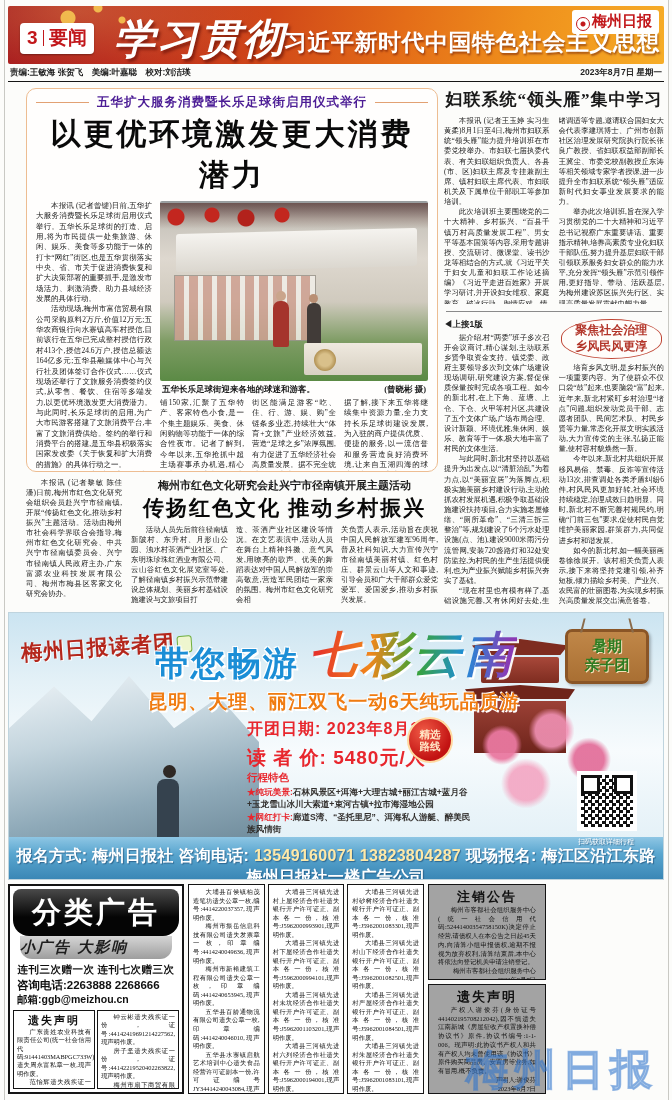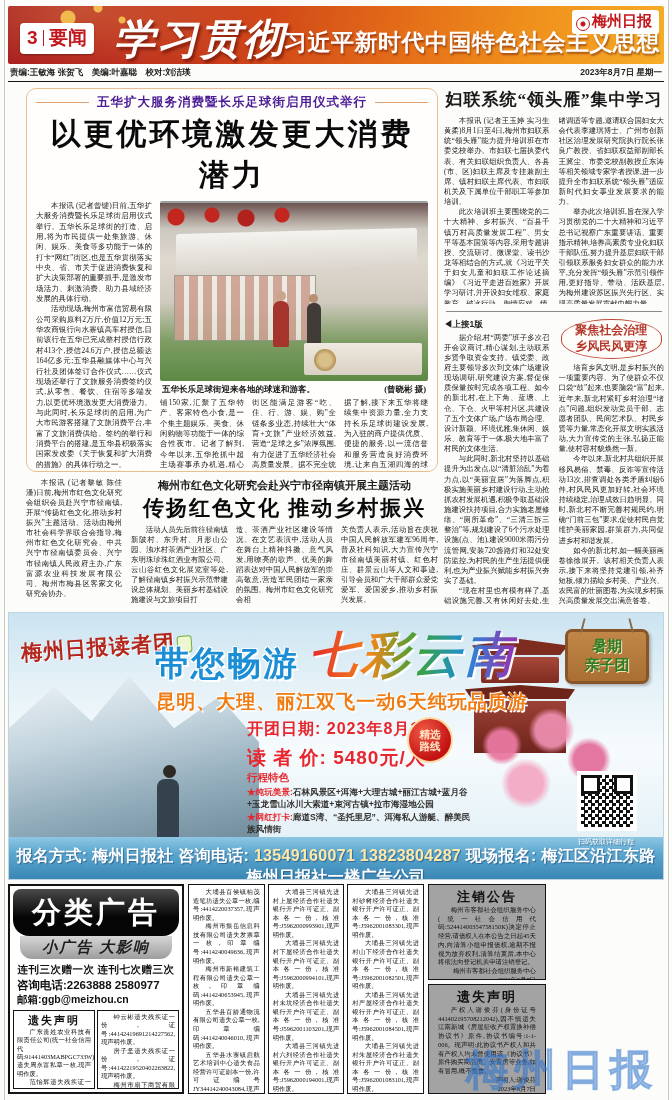--- a/index.html
+++ b/index.html
@@ -170,21 +170,21 @@
   .ad-dest { font-family:"Liberation Serif",serif; font-style:italic; font-weight:900; font-size:48px; letter-spacing:4px;
     background:linear-gradient(95deg,#e6332a 5%,#f0861b 30%,#3aa335 52%,#1f8ed8 74%,#8a3bb5 95%);
     -webkit-background-clip:text; background-clip:text; color:transparent;
     filter:drop-shadow(2px 2px 0 rgba(255,255,255,.95)); }
   .ad-sign { position:absolute; right:14px; top:16px; z-index:4; width:84px; padding:5px 4px 6px;
     background:linear-gradient(180deg,#c08748,#a96f33); border:3px solid #8a5526; border-radius:7px;
     text-align:center; box-shadow:2px 2px 3px rgba(0,0,0,.25); }
   .ad-sign::before { content:""; position:absolute; left:14px; right:14px; top:-14px; height:14px;
     border-left:2px solid #8a6b4a; border-right:2px solid #8a6b4a; transform:perspective(20px) rotateX(12deg); }
   .ad-sign div { color:#2e7d22; font-weight:900; font-size:15px; text-shadow:1px 1px 0 #f4e0bb; }
-  .ad-subtitle { position:absolute; left:118px; top:76px; width:430px; z-index:4; text-align:center;
+  .ad-subtitle { position:absolute; left:110px; top:76px; width:430px; z-index:4; text-align:center;
     font-size:19px; font-weight:900; color:#f07c12; letter-spacing:1px;
     text-shadow:1.5px 1.5px 0 #fff,-1px -1px 0 #fff; }
   .ad-info { position:absolute; left:238px; top:106px; z-index:4; }
   .ad-info .line1 { font-size:16px; font-weight:900; color:#e8262d; letter-spacing:1px; }
   .ad-info .line2 { margin-top:5px; font-size:19px; font-weight:900; color:#e8262d; letter-spacing:1px; }
   .ad-badge { position:absolute; left:398px; top:104px; z-index:5; width:46px; height:46px; border-radius:50%;
     background:radial-gradient(circle at 35% 30%,#f05a45,#c21212 70%); border:2px solid #ffd9a0;
     color:#ffe9c9; font-weight:900; font-size:10.5px; line-height:1.15;
     display:flex; flex-direction:column; align-items:center; justify-content:center; }
   .ad-features { position:absolute; left:238px; top:158px; width:230px; z-index:4; }
@@ -208,22 +208,22 @@
     font-size:7px; color:#fff; text-shadow:1px 1px 1px rgba(20,60,100,.6); }
 
   
   .cls { position:absolute; left:8px; top:884px; width:538px; height:210px; display:flex; gap:4px;
     font-family:"Liberation Serif",serif; }
   .cls-left { width:176px; border:2px solid #141414; display:flex; flex-direction:column; background:#fff; }
   .cl-header { margin:3px 3px 0; background:linear-gradient(180deg,#4a4a4a,#050505 60%);
     border-radius:8px 8px 16px 16px; color:#fff; font-size:29px; font-weight:900; text-align:center;
     letter-spacing:3px; padding:4px 0 3px; font-family:"Liberation Sans",sans-serif; }
   .cl-tagline { margin:0 10px; background:linear-gradient(180deg,#d6d6d6,#9d9d9d);
-    border-radius:0 0 12px 12px; text-align:center; font-style:italic; font-weight:900; font-size:15px;
-    color:#1d1d1d; padding:2px 0; font-family:Liberation Serif, serif; letter-spacing:2px; }
+    border-radius:0 0 12px 12px; text-align:left; font-style:italic; font-weight:900; font-size:15px;
+    color:#1d1d1d; padding:2px 0; font-family:Liberation Sans, sans-serif; letter-spacing:2px; }
   .cl-promo { text-align:center; font-weight:900; font-size:10.5px; margin-top:4px; letter-spacing:.5px; }
   .cl-phone { padding-left:7px; font-weight:900; font-size:11.5px; font-family:"Liberation Sans",sans-serif; margin-top:1px; }
   .cl-email { padding-left:7px; font-weight:900; font-size:10.5px; font-family:"Liberation Sans",sans-serif; }
   .cl-mini-row { flex:1; display:flex; gap:2px; margin:3px; overflow:hidden; }
   .mini { flex:1; border:1.6px solid #141414; padding:2px 3px; font-size:6.3px; line-height:1.34;
     text-align:justify; overflow:hidden; }
   .mini-title { text-align:center; font-size:11px; font-weight:900; letter-spacing:2px; }
   .cls-mid { flex:1; display:flex; gap:3px; }
   .cls-col { flex:1; border:1.6px solid #141414; padding:3px 4px; font-size:6.3px; line-height:1.36;
     text-align:justify; overflow:hidden; background:#fff; }
@@ -399,21 +399,21 @@
       </div>
       <div class="ad-license">旅行社名称: 广东老区传承发展有限公司　许可编号: L—GD101013</div>
     </div>
   </div>
 
   <div class="cls">
     <div class="cls-left">
       <div class="cl-header">分类广告</div>
       <div class="cl-tagline">小广告  大影响</div>
       <div class="cl-promo">连刊三次赠一次  连刊七次赠三次</div>
-      <div class="cl-phone">咨询电话:2263888 2580977</div>
+      <div class="cl-phone">咨询电话:2263888 2268666</div>
       <div class="cl-email">邮箱:ggb@meizhou.cn</div>
       <div class="cl-mini-row">
         <div class="mini">
           <div class="mini-title">遗失声明</div>
           <p class="ent">广东贵姓农业科技有限责任公司(统一社会信用代码:91441403MABPGC733W)遗失周永富私章一枚,现声明作废。</p>
           <p class="ent">范怡辉遗失残疾证一份,证号:44142619971204117462,现声明作废。</p>
         </div>
         <div class="mini">
           <p class="ent">钟云彬遗失残疾证一份,证号:44142419691214227562,现声明作废。</p>
           <p class="ent">房子坚遗失残疾证一份,证号:44142219520402263822,现声明作废。</p>

